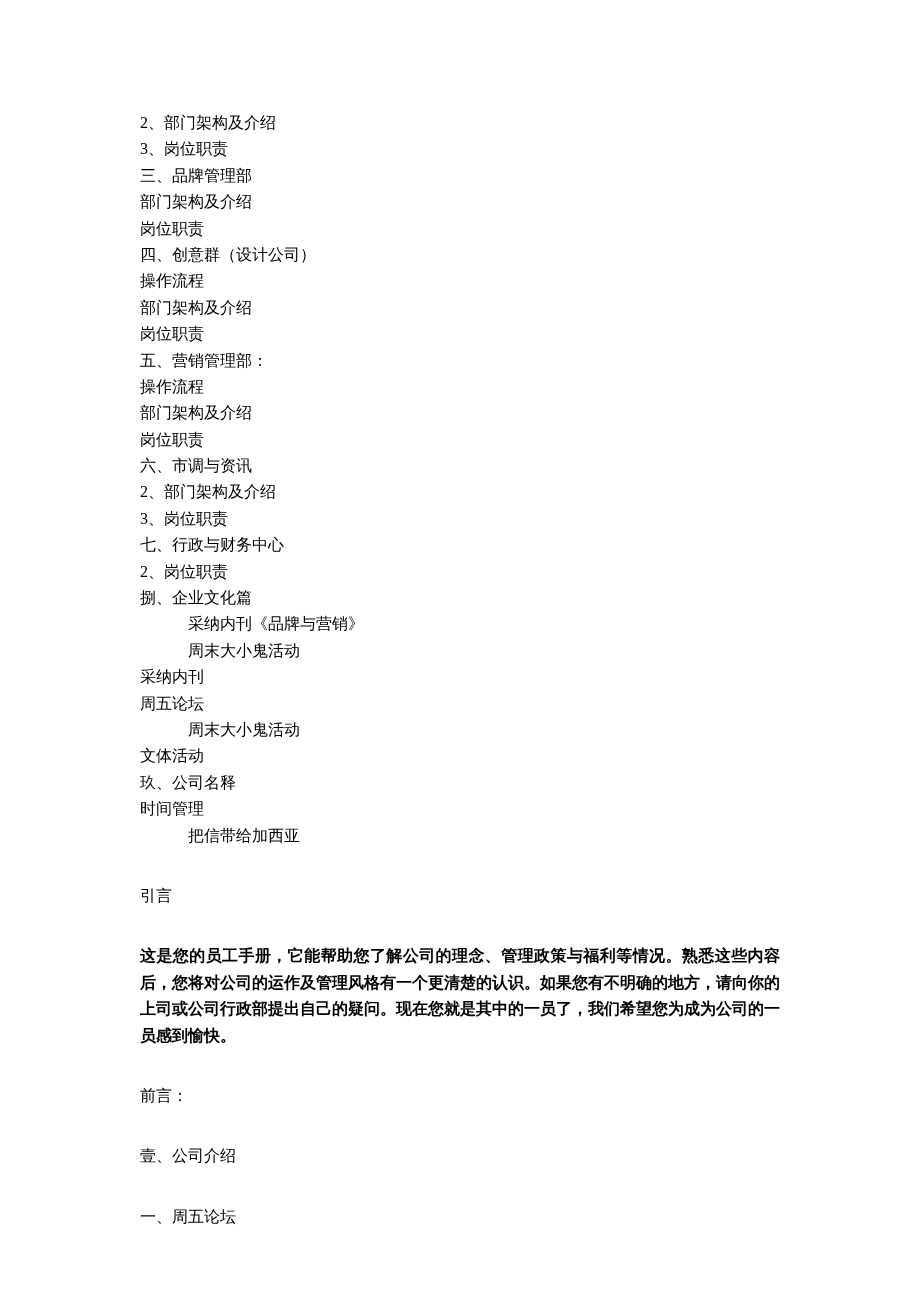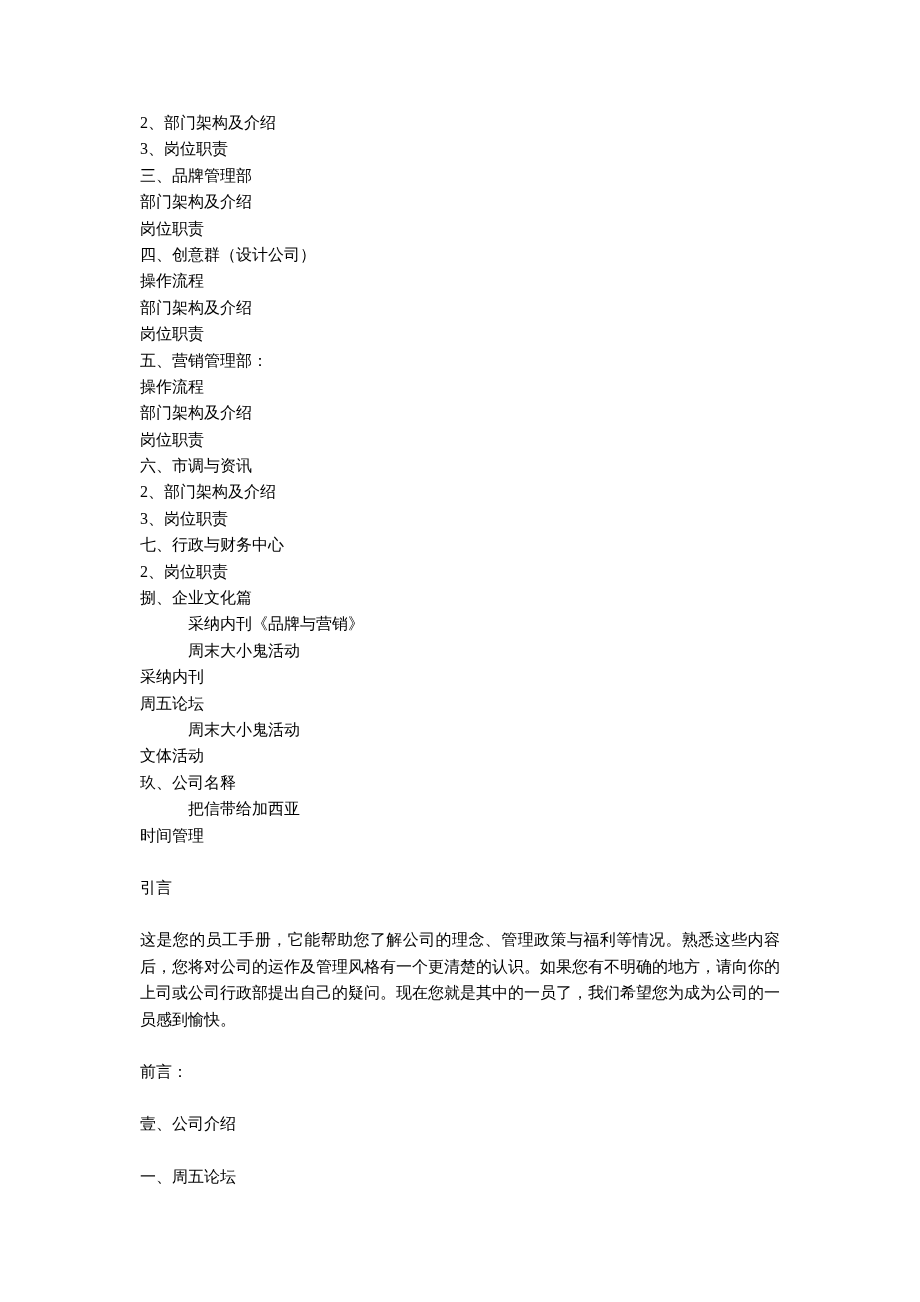--- a/index.html
+++ b/index.html
@@ -18,25 +18,26 @@
       padding: 110px 140px 80px 140px;
     }
     .toc-line {
       white-space: pre;
     }
     .indented {
       padding-left: 48px;
       font-family: Liberation Serif, serif;
     }
     .section-gap {
-      margin-top: 26px;
+      margin-top: 34px;
     }
     .paragraph {
       text-align: justify;
       line-height: 1.65;
+      font-weight: bold;
     }
   </style>
 </head>
 <body>
 
 <div>
 
   <div id="toc-container">
       <div class="toc-line">2、部门架构及介绍</div>
       <div class="toc-line">3、岗位职责</div>
@@ -57,22 +58,22 @@
       <div class="toc-line">七、行政与财务中心</div>
       <div class="toc-line">2、岗位职责</div>
       <div class="toc-line">捌、企业文化篇</div>
       <div class="toc-line indented">采纳内刊《品牌与营销》</div>
       <div class="toc-line indented">周末大小鬼活动</div>
       <div class="toc-line">采纳内刊</div>
       <div class="toc-line">周五论坛</div>
       <div class="toc-line indented">周末大小鬼活动</div>
       <div class="toc-line">文体活动</div>
       <div class="toc-line">玖、公司名释</div>
+      <div class="toc-line">时间管理</div>
       <div class="toc-line indented">把信带给加西亚</div>
-      <div class="toc-line">时间管理</div>
     </div>
 
   <div class="section-gap">引言</div>
 
   <div class="section-gap paragraph">这是您的员工手册，它能帮助您了解公司的理念、管理政策与福利等情况。熟悉这些内容后，您将对公司的运作及管理风格有一个更清楚的认识。如果您有不明确的地方，请向你的上司或公司行政部提出自己的疑问。现在您就是其中的一员了，我们希望您为成为公司的一员感到愉快。</div>
 
   <div class="section-gap">前言：</div>
 
   <div class="section-gap">壹、公司介绍</div>
 

